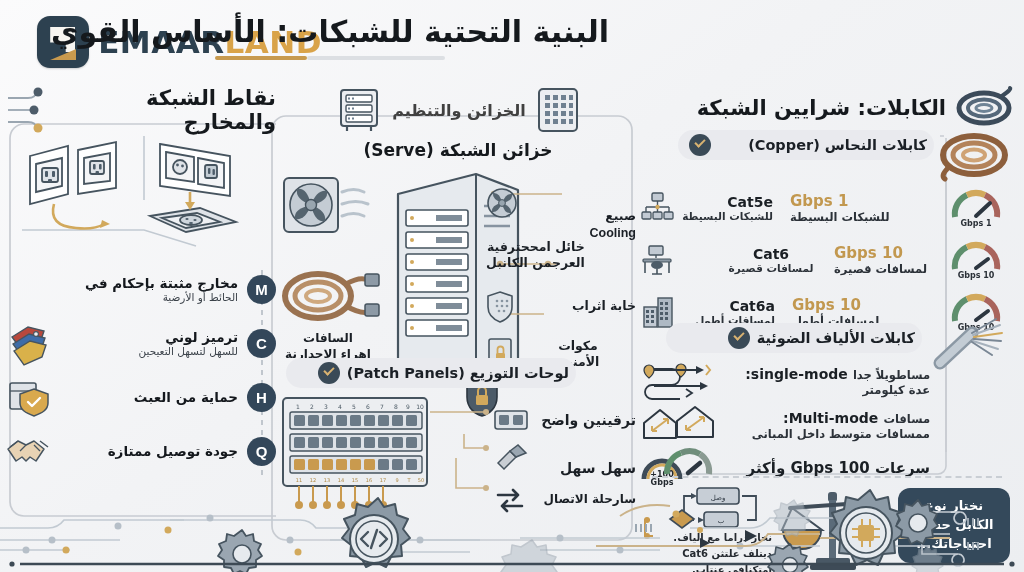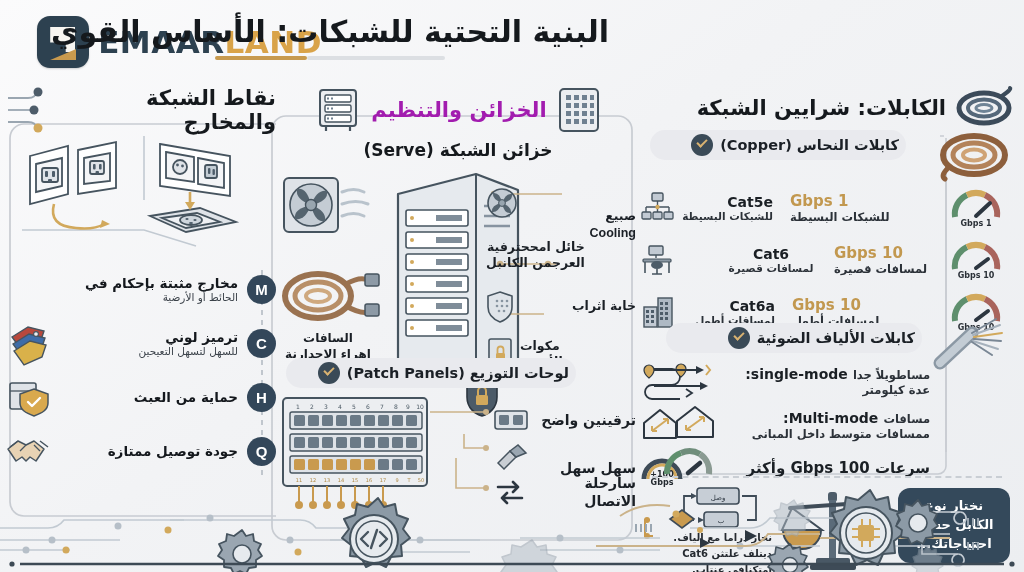--- a/index.html
+++ b/index.html
@@ -160,21 +160,21 @@
   <div class="sec-head" style="position:absolute; right:4px; top:2px; width:372px; justify-content:flex-start;">
     <svg class="ico" width="60" height="40" viewBox="0 0 60 40">
       <ellipse cx="30" cy="20" rx="25" ry="15" fill="none" stroke="#3c4b5a" stroke-width="5"></ellipse>
       <ellipse cx="30" cy="20" rx="16" ry="8.5" fill="none" stroke="#55687a" stroke-width="4"></ellipse>
       <ellipse cx="30" cy="20" rx="8" ry="3.5" fill="none" stroke="#6f8496" stroke-width="3"></ellipse>
       <path d="M48 8 q10 -7 8 -8" fill="none" stroke="#3c4b5a" stroke-width="4" stroke-linecap="round"></path>
     </svg>
     <span style="font-size:21px;">الكابلات: شرايين الشبكة</span>
   </div>
 
-  <div class="pill" style="position:absolute; right:112px; top:44px; width:256px; justify-content:flex-end; flex-direction:row-reverse;">
+  <div class="pill" style="position:absolute; right:84px; top:44px; width:256px; justify-content:space-between; flex-direction:row-reverse;">
     <span class="check"></span>
     <span>كابلات النحاس (Copper)</span>
   </div>
 
   <svg class="ico" style="position:absolute; right:6px; top:44px;" width="76" height="50" viewBox="0 0 76 50">
     <ellipse cx="38" cy="25" rx="31" ry="19" fill="none" stroke="#8d5f3c" stroke-width="6"></ellipse>
     <ellipse cx="38" cy="25" rx="21" ry="12" fill="none" stroke="#b3825a" stroke-width="5"></ellipse>
     <ellipse cx="38" cy="25" rx="11" ry="5.5" fill="none" stroke="#cfa376" stroke-width="4"></ellipse>
     <path d="M12 38 q-8 8 -3 11" fill="none" stroke="#8d5f3c" stroke-width="5" stroke-linecap="round"></path>
   </svg>
@@ -424,21 +424,21 @@
         <rect x="9" y="25" width="5" height="5"></rect>
           <rect x="17" y="25" width="5" height="5"></rect>
           <rect x="25" y="25" width="5" height="5"></rect>
           <rect x="33" y="25" width="4" height="5"></rect>
         <rect x="9" y="33" width="5" height="5"></rect>
           <rect x="17" y="33" width="5" height="5"></rect>
           <rect x="25" y="33" width="5" height="5"></rect>
           <rect x="33" y="33" width="4" height="5"></rect>
       </g>
     </svg>
-    <span style="font-size:21px; font-weight:800; color:#a21caf;">الخزائن والتنظيم</span>
+    <span style="font-size:16px; font-weight:800; color:#404040;">الخزائن والتنظيم</span>
     <svg class="ico" width="46" height="48" viewBox="0 0 46 48">
       <rect x="5" y="4" width="36" height="36" rx="3" fill="#eceef1" stroke="#46545f" stroke-width="2"></rect>
       <rect x="10" y="9" width="26" height="7" rx="1.5" fill="#ffffff" stroke="#46545f" stroke-width="1.4"></rect>
       <rect x="10" y="19" width="26" height="7" rx="1.5" fill="#ffffff" stroke="#46545f" stroke-width="1.4"></rect>
       <rect x="10" y="29" width="26" height="7" rx="1.5" fill="#ffffff" stroke="#46545f" stroke-width="1.4"></rect>
       <g fill="#6f8090">
         <rect x="12" y="11.5" width="2" height="2"></rect>
           <rect x="16" y="11.5" width="2" height="2"></rect>
         <rect x="12" y="21.5" width="2" height="2"></rect>
           <rect x="16" y="21.5" width="2" height="2"></rect>
@@ -569,21 +569,21 @@
           <circle cx="11" cy="16" r="1.3"></circle>
             <circle cx="16" cy="16" r="1.3"></circle>
             <circle cx="21" cy="16" r="1.3"></circle>
           <circle cx="13" cy="21" r="1.3"></circle>
             <circle cx="18" cy="21" r="1.3"></circle>
         </g>
       </svg>
     </div>
 
     <div class="lead" style="height:48px; justify-content:flex-start;">
-      <div style="text-align:left; flex:1;">
+      <div style="text-align:center; flex:1;">
         <div>مكوات</div>
         <div>الأمنين</div>
       </div>
       <svg class="ico" width="28" height="34" viewBox="0 0 28 34">
         <rect x="3" y="2" width="22" height="30" rx="2" fill="#dfe4e9" stroke="#46545f" stroke-width="1.6"></rect>
         <rect x="10" y="16" width="9" height="8" rx="1.3" fill="#d2a95c"></rect>
         <path d="M11.5 16 v-3.5 a3 3 0 0 1 6 0 v3.5" fill="none" stroke="#d2a95c" stroke-width="1.8"></path>
       </svg>
     </div>
   </div>
@@ -691,21 +691,21 @@
         <rect x="19" y="6" width="10" height="10" rx="1.4" fill="#6b7a87"></rect>
       </svg>
     </div>
     <div class="lead" style="height:36px; justify-content:flex-start; font-size:14px;">
       <span style="flex:1; text-align:right;margin-top:24px;">سهل سهل</span>
       <svg class="ico" width="34" height="26" viewBox="0 0 34 26">
         <path d="M4 20 L16 8 l6 6 L10 26 z" fill="#c9ced4" stroke="#46545f" stroke-width="1.5"></path>
         <path d="M16 8 l8 -6 l8 8 l-10 4 z" fill="#9aa6b1" stroke="#46545f" stroke-width="1.5"></path>
       </svg>
     </div>
-    <div class="lead" style="height:36px; justify-content:space-between; font-size:14px;">
+    <div class="lead" style="height:36px; justify-content:space-between; font-size:12px;margin-top:8px;">
       <span style="flex:1; text-align:right;">سارحلة الاتصال</span>
       <svg class="ico" width="32" height="26" viewBox="0 0 32 26">
         <path d="M4 8 h20 l-5 -5 M24 8 l-5 5" fill="none" stroke="#2c3640" stroke-width="2.6" stroke-linecap="round" stroke-linejoin="round"></path>
         <path d="M28 19 h-20 l5 -5 M8 19 l5 5" fill="none" stroke="#2c3640" stroke-width="2.6" stroke-linecap="round" stroke-linejoin="round"></path>
       </svg>
     </div>
   </div>
 </div>
 
 <div class="col" id="col-right">

